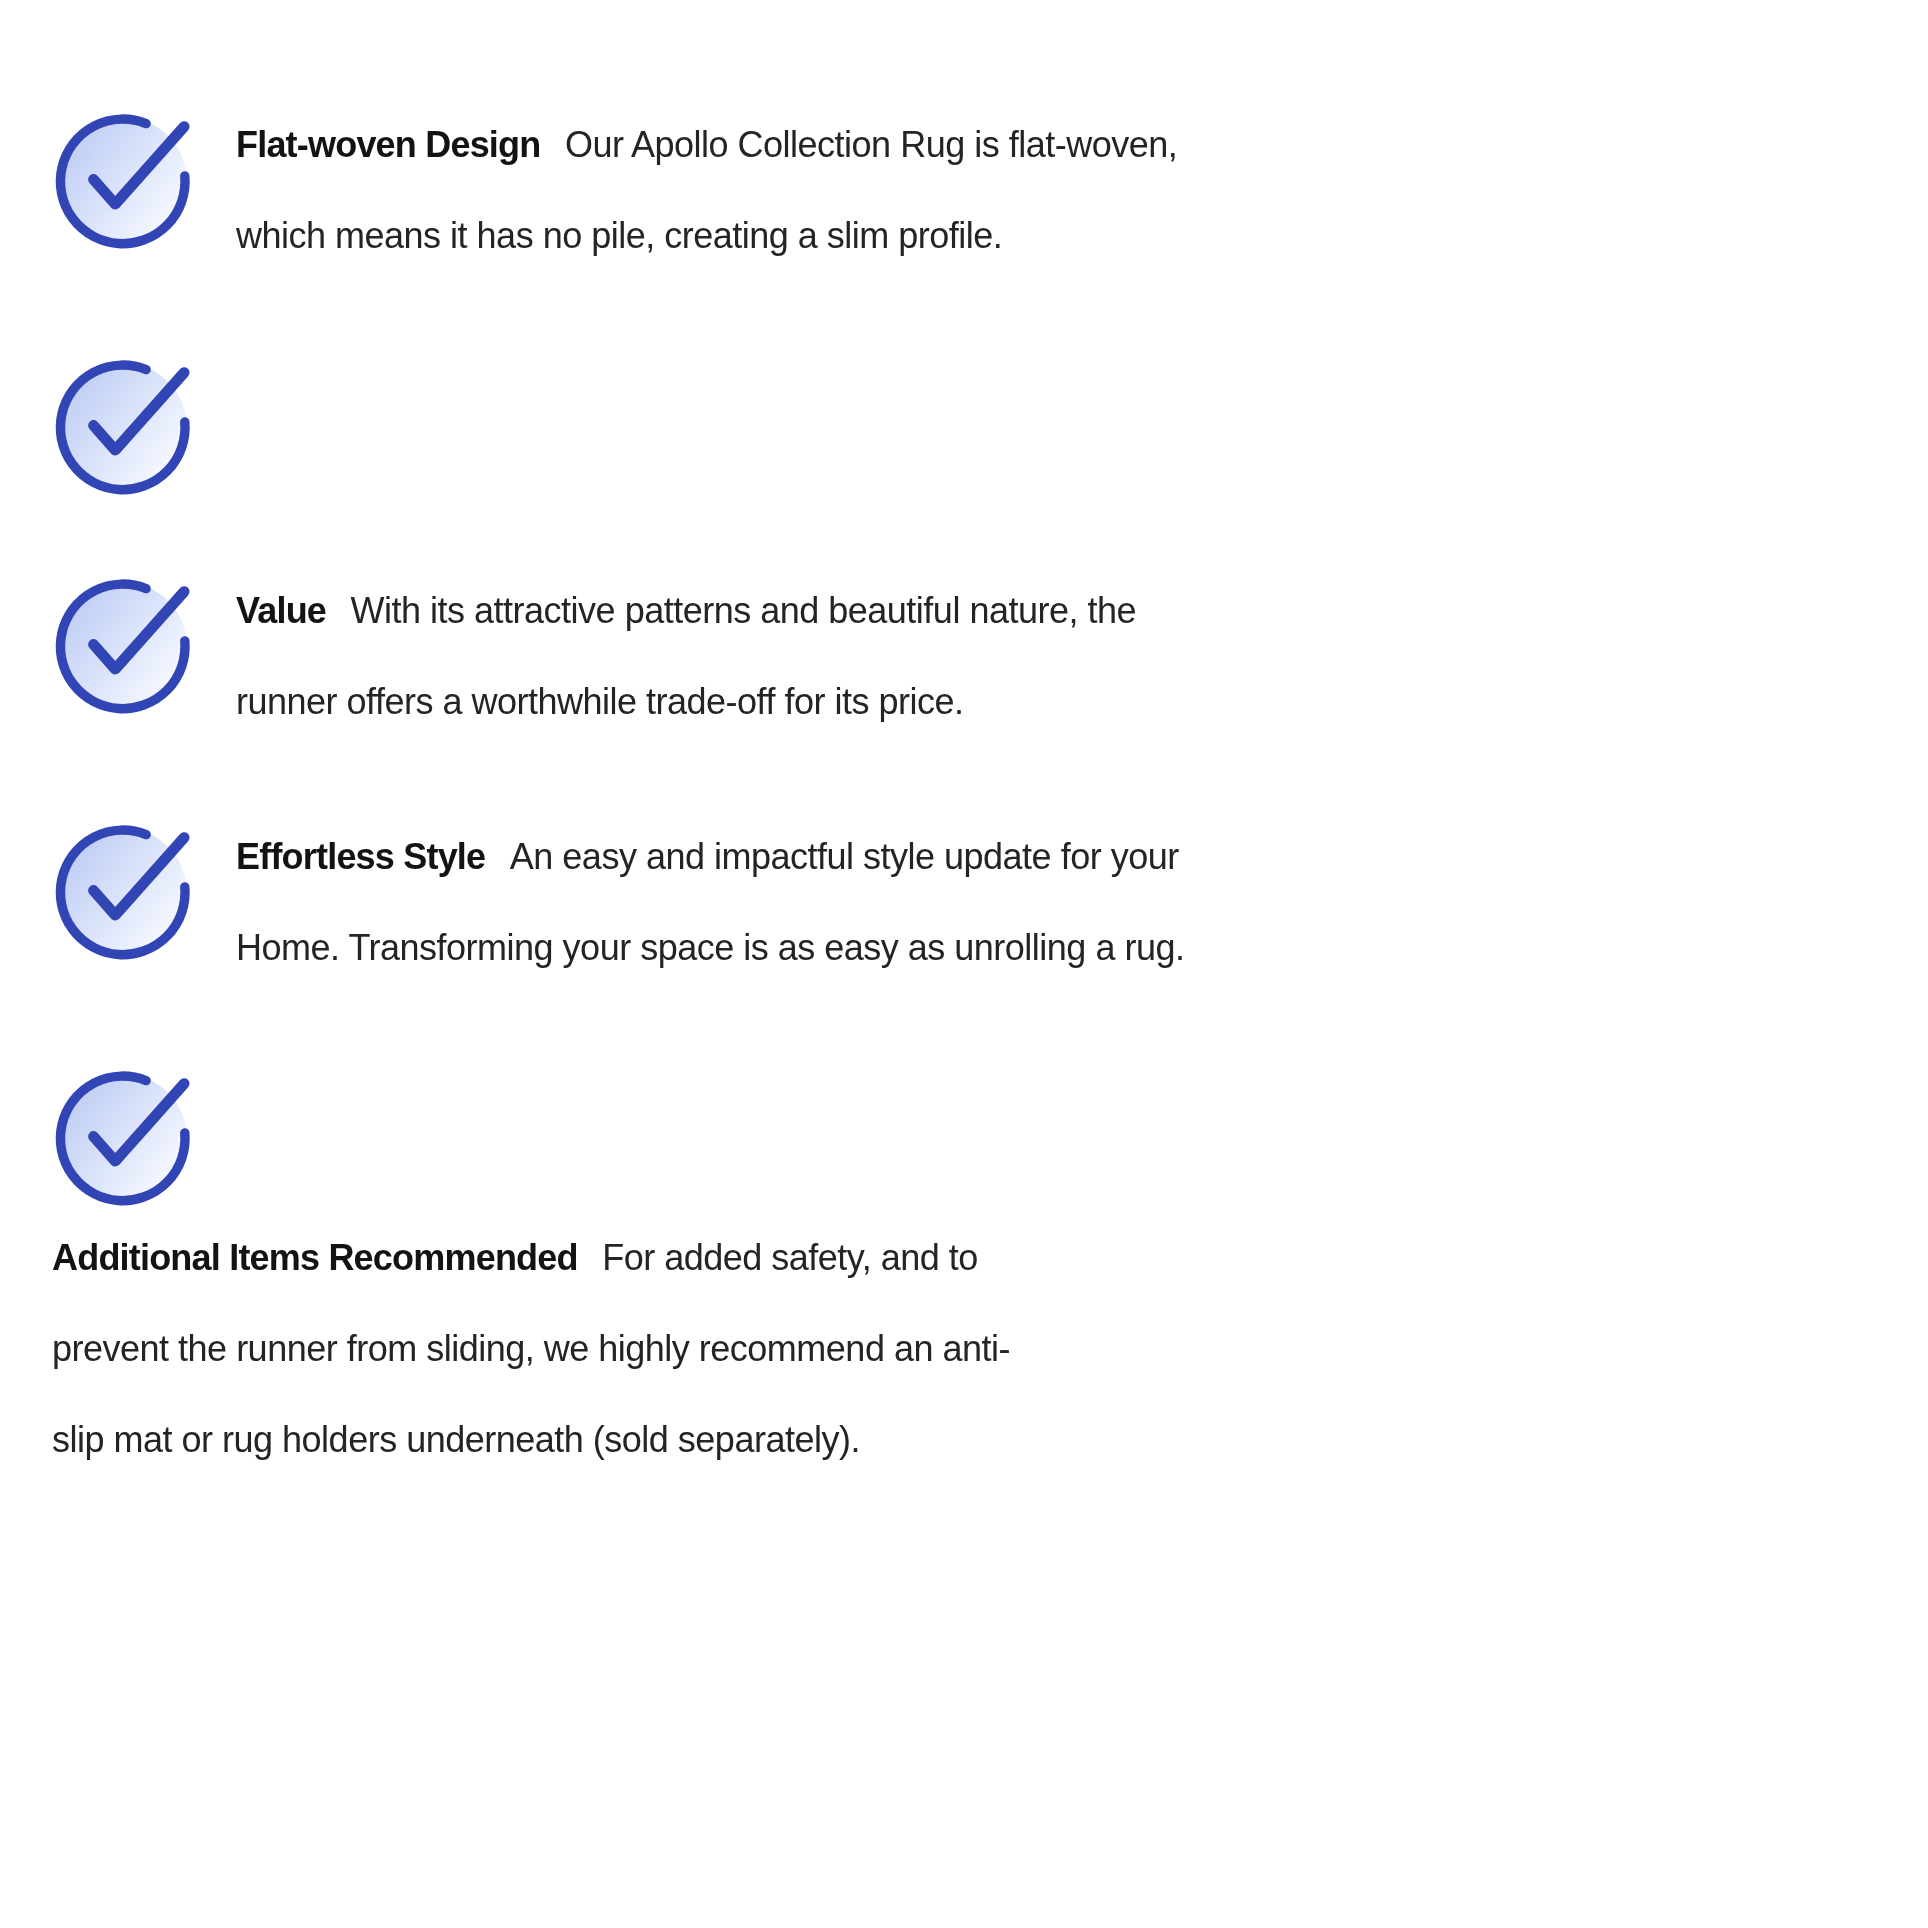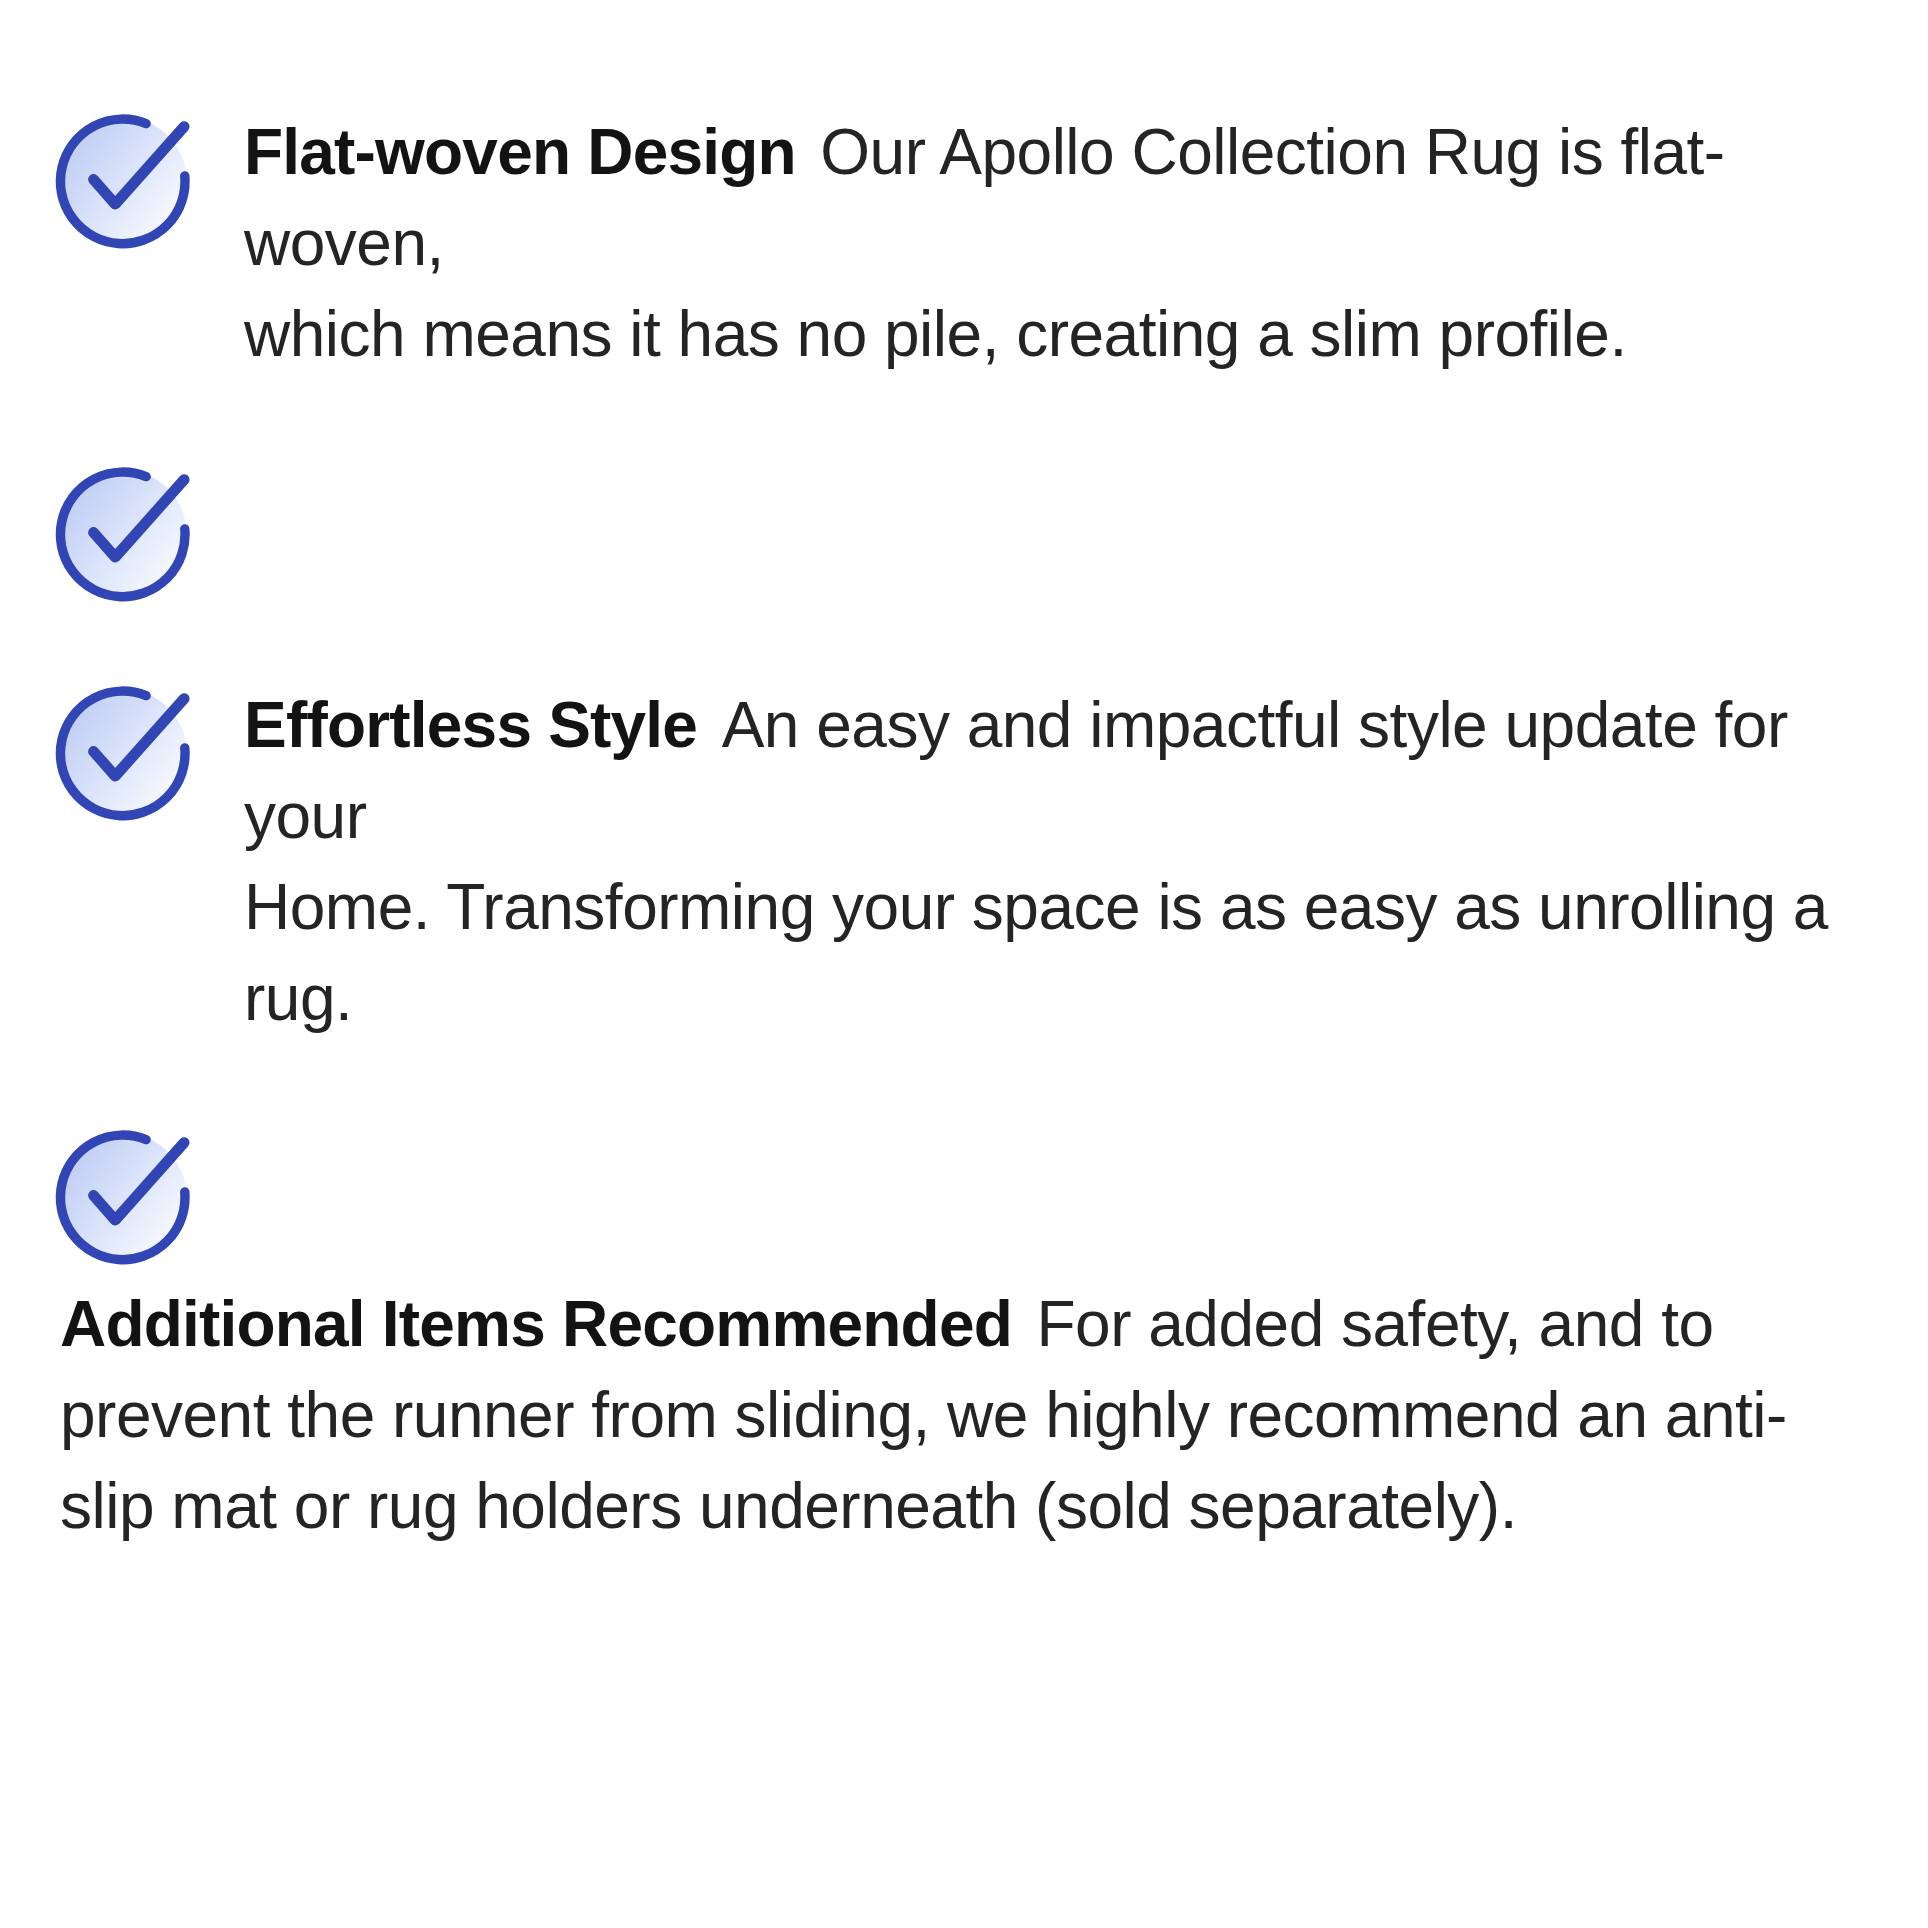--- a/index.html
+++ b/index.html
@@ -33,22 +33,22 @@
     flex: 0 0 151px;
     width: 151px;
     margin-right: 33px;
     margin-top: 4.7px;
   }
   .icon-wrap svg {
     display: block;
   }
   .feature-text {
     flex: 1;
-    margin: 8px;
-    font-size: 64px;
+    margin: 0;
+    font-size: 36px;
     line-height: 91px;
     letter-spacing: -0.5px;
     color: #242424;
     font-weight: 400;
   }
   .feature-heading {
     font-weight: 700;
     color: #131313;
     margin-right: 24.5px;
     letter-spacing: -0.8px;
@@ -94,20 +94,31 @@
   <section class="feature-item">
     <span class="icon-wrap">
       <svg viewBox="0 0 160 160" width="151" height="151">
         <circle cx="75" cy="82" r="68" fill="url(#iconGrad)"></circle>
         <path d="M 99.7 20.8 A 66 66 0 1 0 140.7 76.2" fill="none" stroke="#3145b5" stroke-width="10" stroke-linecap="round"></path>
         <path d="M 44 80 L 67 106 L 140 24" fill="none" stroke="#3145b5" stroke-width="11.5" stroke-linecap="round" stroke-linejoin="round"></path>
       </svg>
     </span>
   </section>
 
+  <section class="feature-item">
+    <span class="icon-wrap">
+      <svg viewBox="0 0 160 160" width="151" height="151">
+        <circle cx="75" cy="82" r="68" fill="url(#iconGrad)"></circle>
+        <path d="M 99.7 20.8 A 66 66 0 1 0 140.7 76.2" fill="none" stroke="#3145b5" stroke-width="10" stroke-linecap="round"></path>
+        <path d="M 44 80 L 67 106 L 140 24" fill="none" stroke="#3145b5" stroke-width="11.5" stroke-linecap="round" stroke-linejoin="round"></path>
+      </svg>
+    </span>
+    <p class="feature-text"><b class="feature-heading">Value</b><span class="feature-body">With its attractive patterns and beautiful nature, the
+runner offers a worthwhile trade-off for its price.</span></p>
+  </section>
 
   <section class="feature-item">
     <span class="icon-wrap">
       <svg viewBox="0 0 160 160" width="151" height="151">
         <circle cx="75" cy="82" r="68" fill="url(#iconGrad)"></circle>
         <path d="M 99.7 20.8 A 66 66 0 1 0 140.7 76.2" fill="none" stroke="#3145b5" stroke-width="10" stroke-linecap="round"></path>
         <path d="M 44 80 L 67 106 L 140 24" fill="none" stroke="#3145b5" stroke-width="11.5" stroke-linecap="round" stroke-linejoin="round"></path>
       </svg>
     </span>
     <p class="feature-text"><b class="feature-heading">Effortless Style</b><span class="feature-body">An easy and impactful style update for your

